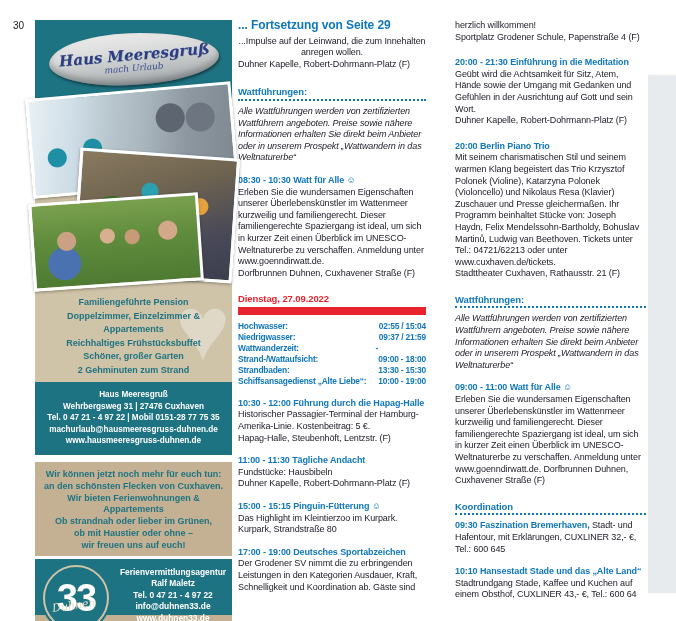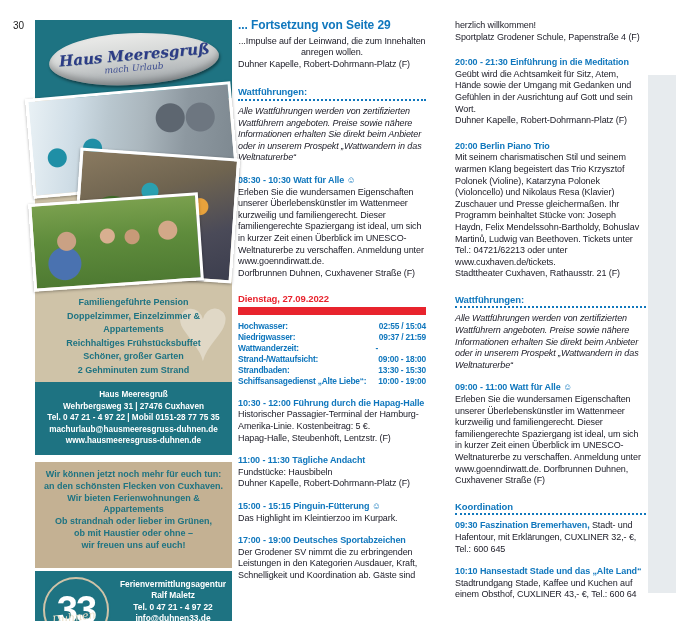--- a/index.html
+++ b/index.html
@@ -61,21 +61,21 @@
       linear-gradient(180deg,#7aa04e 0%,#5f8c3c 45%,#4e7a32 100%);
   }
   .ad-features { background:#cfc3a8; padding:6px 2px 5px; position:relative; text-align:center; }
   .heart-mark { position:absolute; right:2px; top:-8px; font-size:92px; color:rgba(255,255,255,.35); line-height:1; pointer-events:none; }
   .feature-line { position:relative; color:#1e7382; font-size:9px; font-weight:bold; line-height:13.5px; }
 
   .ad-contact { background:#1e7382; color:#fff; text-align:center; padding:7px 2px 8px; }
   .contact-line { font-size:8.2px; font-weight:bold; line-height:11.6px; }
 
   .ad-gap { height:7px; background:#fff; }
-  .ad-promo { background:#c4b193; text-align:center; padding:7px 2px 16px; }
+  .ad-promo { background:#c4b193; text-align:center; padding:7px 2px 4px; }
   .promo-line { color:#1e7382; font-size:9px; font-weight:bold; line-height:11.8px; }
 
   .ad-agency { position:relative; margin-top:3px; height:80px; }
   .agency-teal { height:56px; background:#1e7382; }
   .agency-tan { height:24px; background:#c4b193; }
   .logo-circle {
     position:absolute; left:8px; top:6px; width:66px; height:66px; border-radius:50%;
     background:#1e7382; border:2px solid #cfc3a8; box-shadow:0 0 0 2px #1e7382;
     display:flex; align-items:center; justify-content:center;
   }
@@ -211,20 +211,21 @@
     <div>Hapag-Halle, Steubenhöft, Lentzstr. (F)</div>
   </div>
   <div class="evt">
     <div class="evt-title">11:00 - 11:30 Tägliche Andacht</div>
     <div>Fundstücke: Hausbibeln</div>
     <div>Duhner Kapelle, Robert-Dohrmann-Platz (F)</div>
   </div>
   <div class="evt">
     <div class="evt-title">15:00 - 15:15 Pinguin-Fütterung ☺</div>
     <div>Das Highlight im Kleintierzoo im Kurpark.</div>
+    <div>Kurpark, Strandstraße 80</div>
   </div>
   <div class="evt">
     <div class="evt-title">17:00 - 19:00 Deutsches Sportabzeichen</div>
     <div>Der Grodener SV nimmt die zu erbringenden Leistungen in den Kategorien Ausdauer, Kraft, Schnelligkeit und Koordination ab. Gäste sind</div>
   </div>
 </div>
 
 <div class="col col-right">
   <div>herzlich willkommen!</div>
   <div>Sportplatz Grodener Schule, Papenstraße 4 (F)</div>

